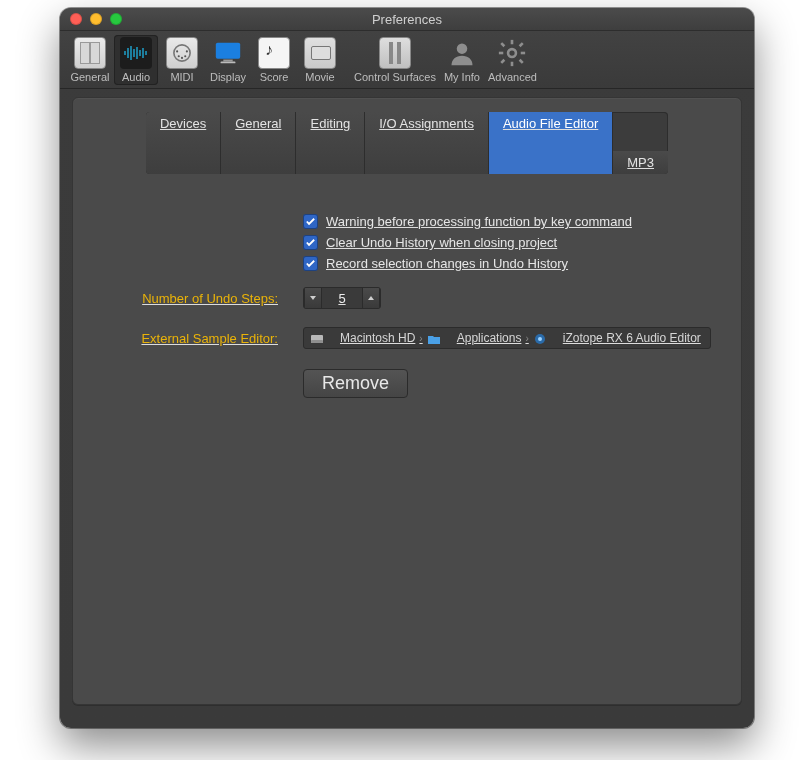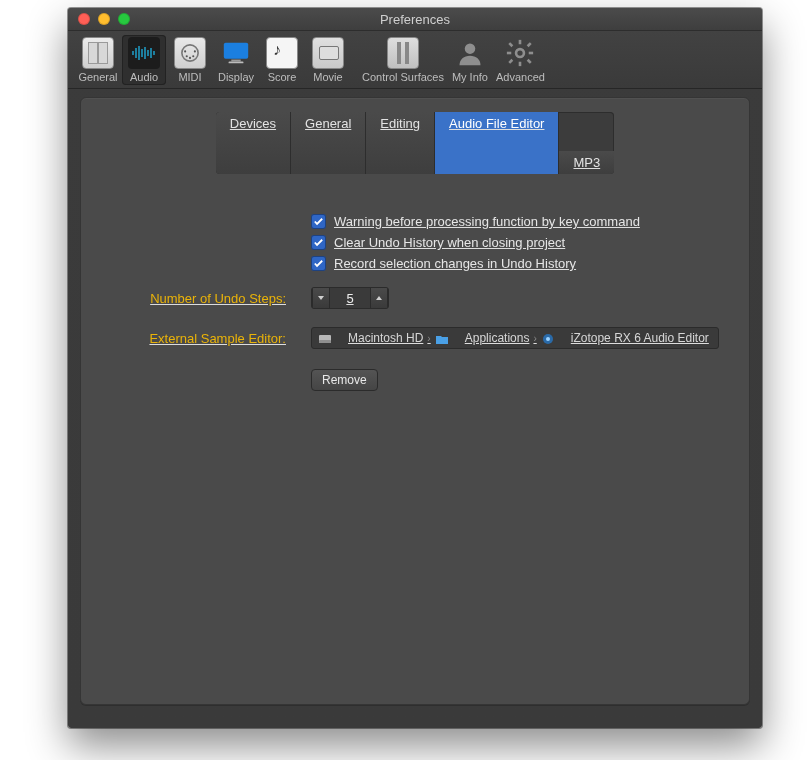--- a/index.html
+++ b/index.html
@@ -7,26 +7,26 @@
     background: #fff;
     font-family: -apple-system, "Helvetica Neue", Arial, sans-serif;
     font-size: 13px;
     color: #ddd;
     width: 812px;
     height: 760px;
     position: relative;
   }
   .window {
     position: absolute;
-    left: 68px;
+    left: 60px;
     top: 8px;
     width: 694px;
     height: 720px;
     background: linear-gradient(#3b3b3b, #3a3a3a);
-    border-radius: 3px;
+    border-radius: 11px;
     box-shadow: 0 18px 40px rgba(0,0,0,0.45), 0 0 0 1px rgba(0,0,0,0.4);
     overflow: hidden;
   }
   .titlebar {
     height: 23px;
     background: linear-gradient(#4b4b4b, #3e3e3e);
     border-bottom: 1px solid #2d2d2d;
     display: flex;
     align-items: center;
     position: relative;
@@ -171,23 +171,23 @@
     height: 22px;
   }
   .pathseg { display:flex; align-items:flex-end; gap:16px; white-space: nowrap;}
   .pathsep { color:#8a8a8a; font-size:10px;}
   .removebtn {
     margin-top: 20px;
     margin-left: 200px;
     background: linear-gradient(#545454,#454545);
     border: 1px solid #2b2b2b;
     color: #e8e8e8;
-    padding: 3px 10px;
+    padding: 3px 18px;
     border-radius: 4px;
-    font-size: 12px;
+    font-size: 18px;
   }
   
   .ic-general { background: linear-gradient(#ececec,#cfcfcf); border:1px solid #888; position:relative;}
   .ic-general::before,.ic-general::after{content:"";position:absolute;top:4px;bottom:4px;width:8px;background:#d8d8d8;border:1px solid #9a9a9a;}
   .ic-general::before{left:5px;} .ic-general::after{right:5px;}
   .ic-audio { background:#1c1c1c; color:#1fa9d6;}
   .ic-rec { background:#1c1c1c; display:flex;align-items:center;justify-content:center;}
   .ic-rec .c{width:16px;height:16px;border-radius:50%;background:radial-gradient(circle at 35% 30%, #ff6a5a, #b80000);}
   .ic-midi { background:linear-gradient(#e9e9e9,#cfcfcf);border:1px solid #888;}
   .ic-score { background:#f5f5f5;border:1px solid #888;position:relative;}
@@ -303,20 +303,21 @@
       </div>
       <div class="lab">Advanced</div>
     </div>
   </div>
 
   <div class="content">
     <div class="tabbar">
       <div class="tab">Devices</div>
       <div class="tab">General</div>
       <div class="tab">Editing</div>
+      <div class="tab">I/O Assignments</div>
       <div class="tab active">Audio File Editor</div>
       <div class="tab">MP3</div>
     </div>
 
     <div class="form">
 
       <div class="checkrow">
         <span class="checkbox">
             <svg viewBox="0 0 12 12">
               <path d="M2 6l2.4 2.6L10 3" fill="none" stroke="#fff" stroke-width="2"></path>

